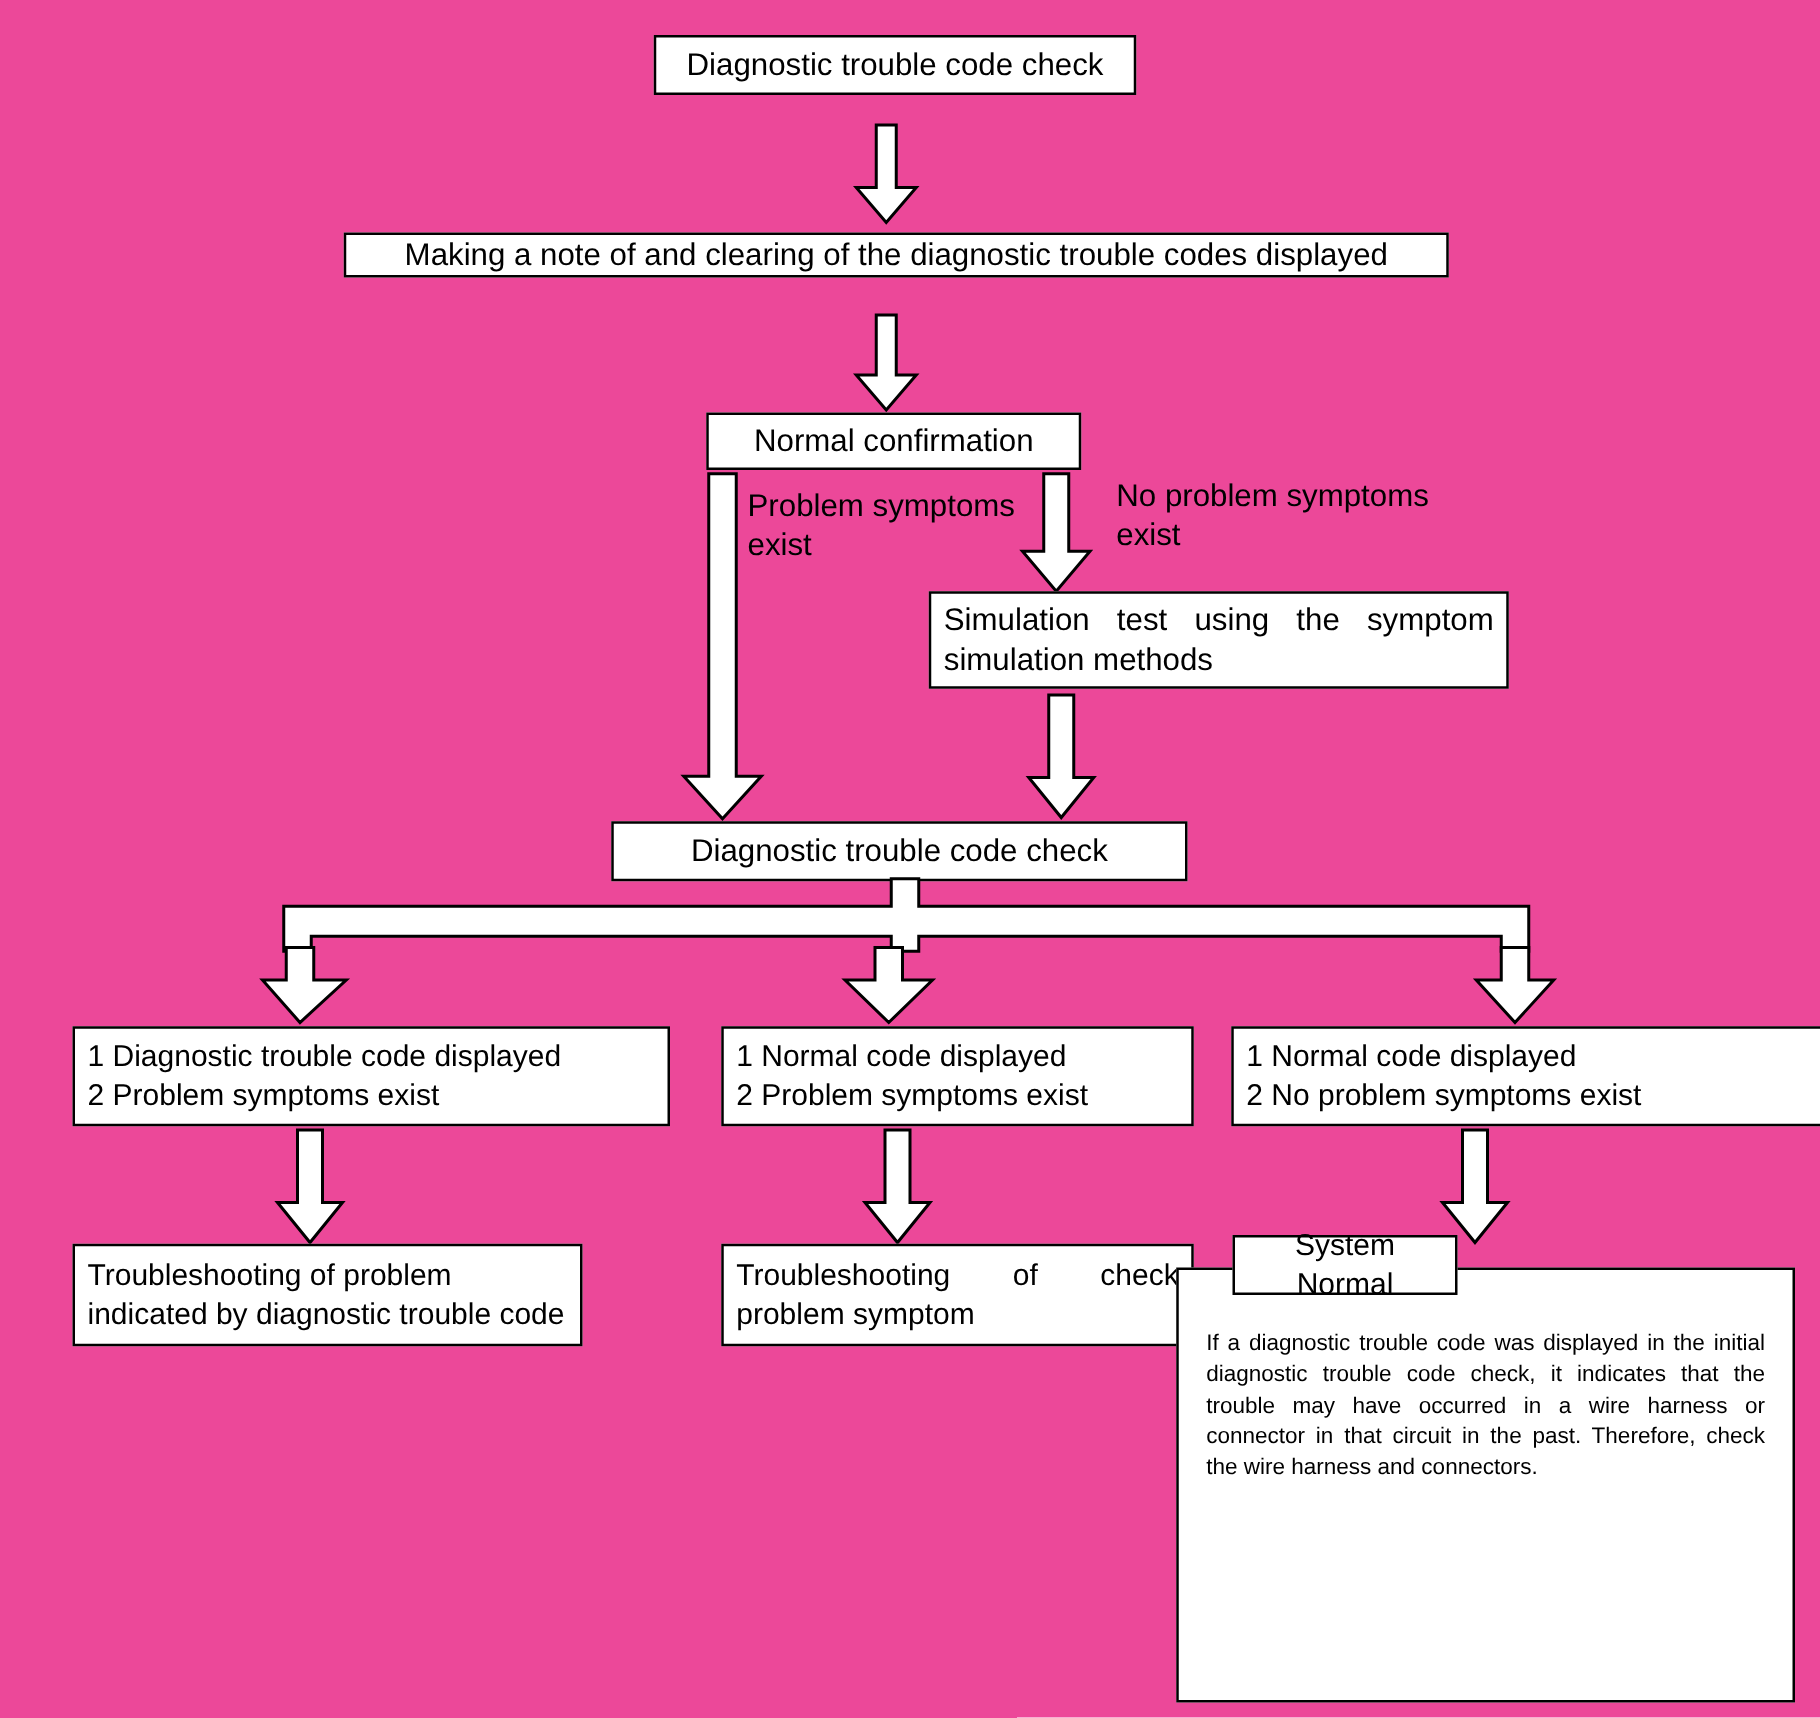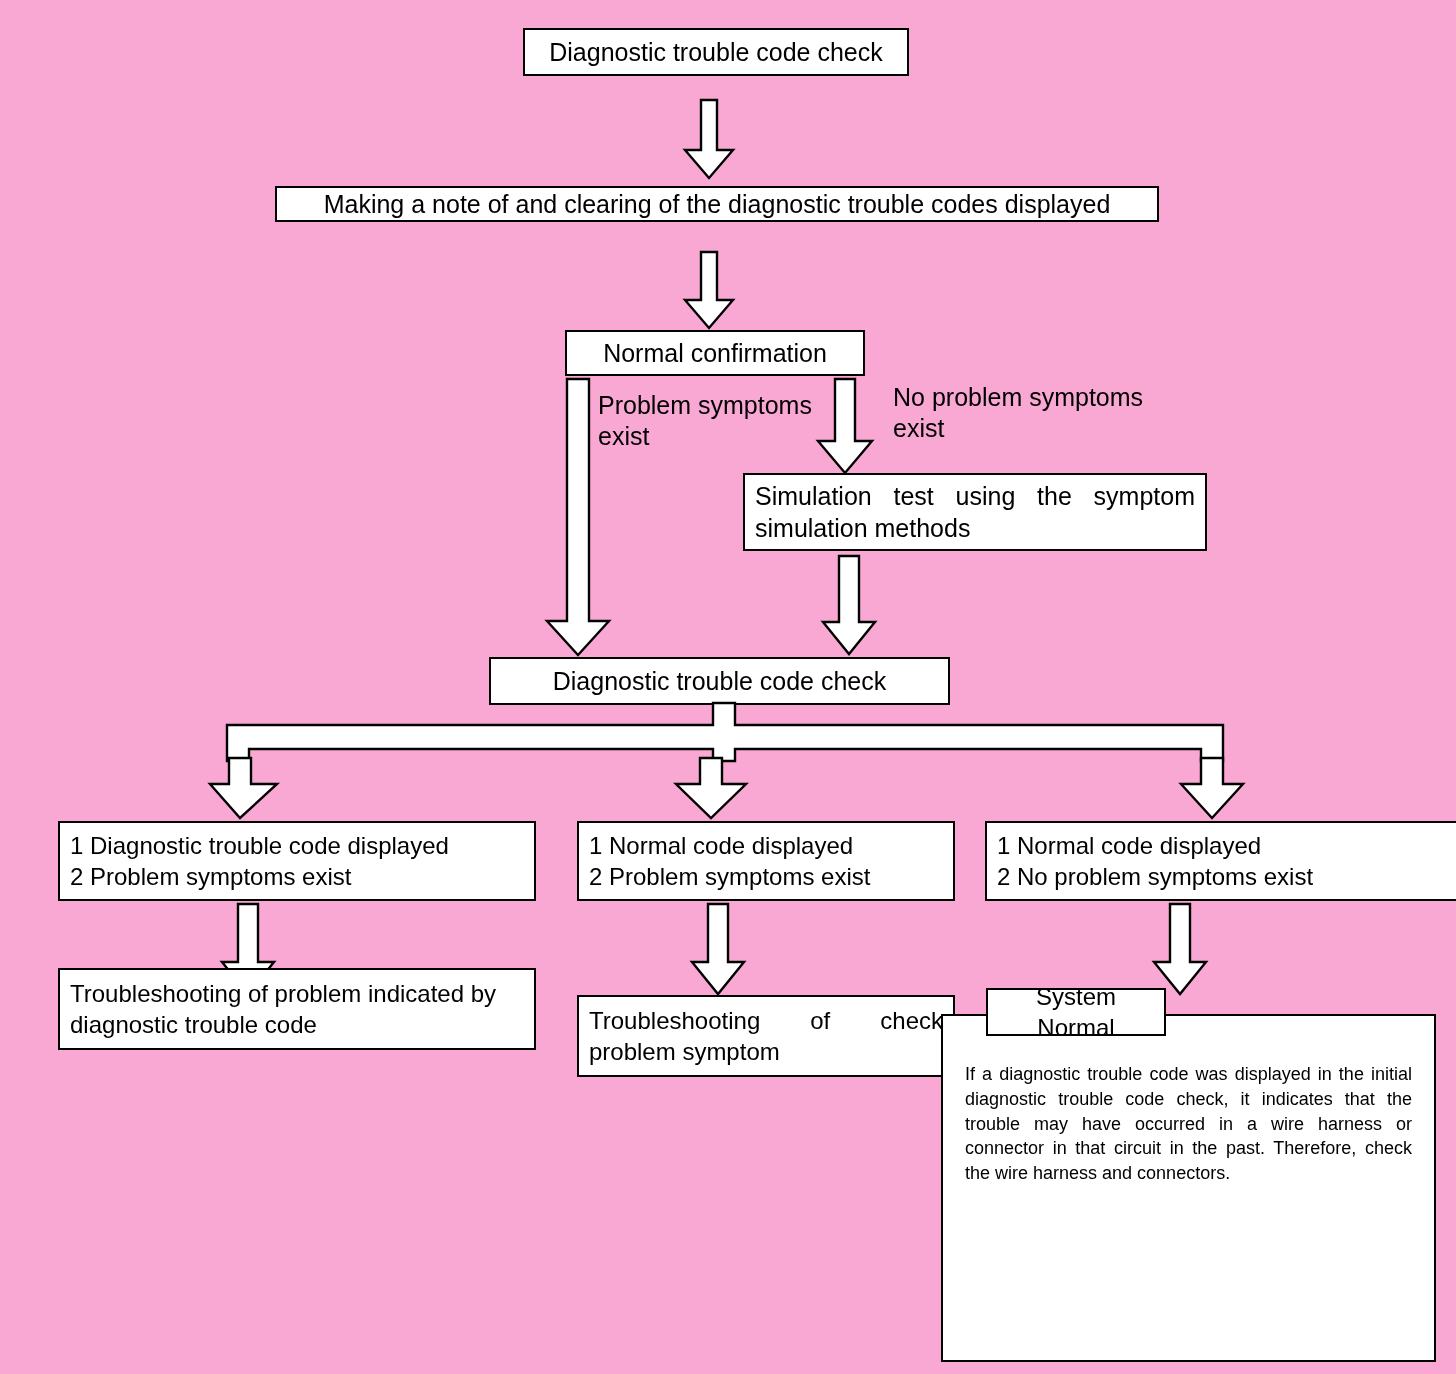--- a/index.html
+++ b/index.html
@@ -8,21 +8,21 @@
     background: #ffffff;
   }
   body {
     font-family: "Liberation Sans", sans-serif;
     color: #000000;
   }
   #canvas {
     position: relative;
     width: 1456px;
     height: 1374px;
-    background: #f9a8d4;
+    background: #ec4899;
     overflow: hidden;
     text-decoration: underline;
   }
   .box {
     position: absolute;
     border: 2px solid #000000;
     background: #ffffff;
     box-sizing: border-box;
     display: flex;
     align-items: center;
@@ -188,21 +188,21 @@
       <polygon points="18,0 38,0 38,58 54,58 28,90 2,58 18,58" fill="#ffffff" stroke="#000000" stroke-width="2.4"></polygon>
     </svg>
   </div>
 
   <div class="arrow" style="left:1152px; top:904px; width:58px; height:92px;">
     <svg width="58" height="92" viewBox="0 0 58 92">
       <polygon points="18,0 38,0 38,58 54,58 28,90 2,58 18,58" fill="#ffffff" stroke="#000000" stroke-width="2.4"></polygon>
     </svg>
   </div>
 
-  <div class="box f-md" style="left:14px; top:968px; width:478px; height:82px;">
+  <div class="box f-md" style="left:14px; top:995px; width:408px; height:82px;">
     <span class="txt left-txt">Troubleshooting of problem indicated by diagnostic trouble code</span>
   </div>
 
   <div class="box f-md" style="left:533px; top:995px; width:378px; height:82px;">
     <span class="txt just-txt">Troubleshooting of check problem symptom</span>
   </div>
 
   <div class="box" style="left:941px; top:1014px; width:495px; height:348px; align-items:flex-start;">
     <span class="txt just-txt f-sm" style="padding:46px 22px 0 22px; line-height:1.38;">If a diagnostic trouble code was displayed in the initial diagnostic trouble code check, it indicates that the trouble may have occurred in a wire harness or connector in that circuit in the past. Therefore, check the wire harness and connectors.</span>
   </div>

